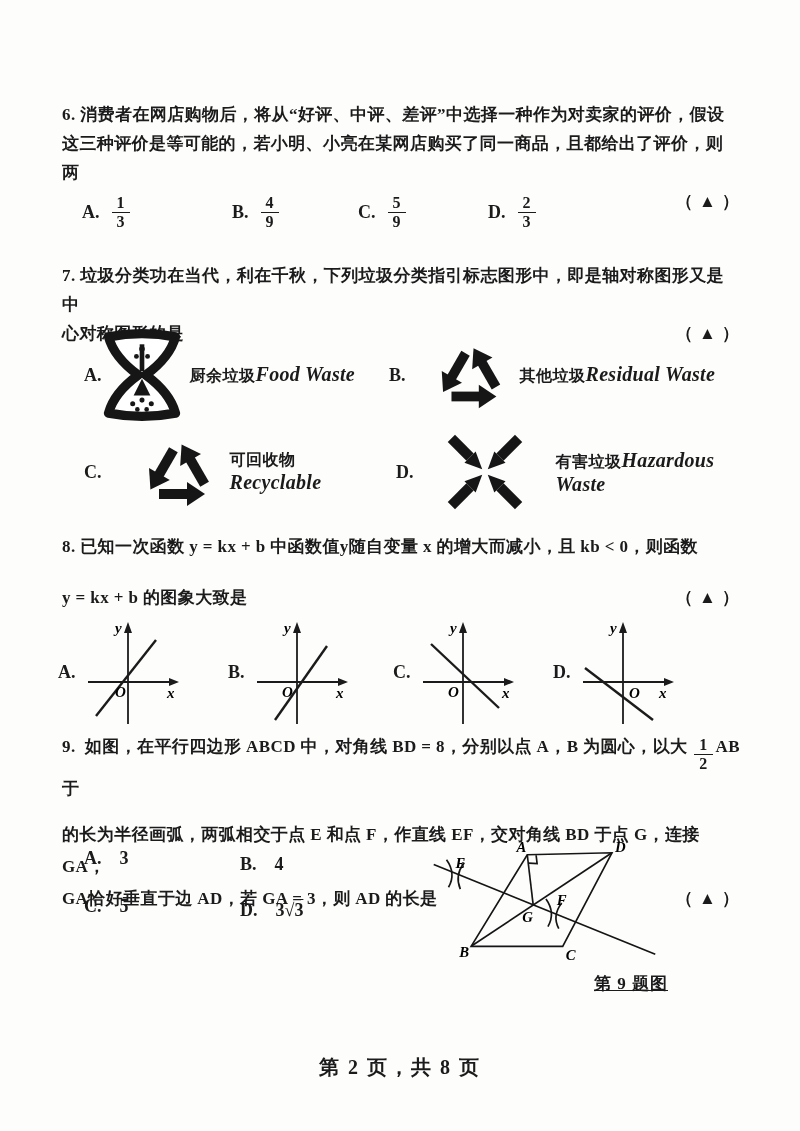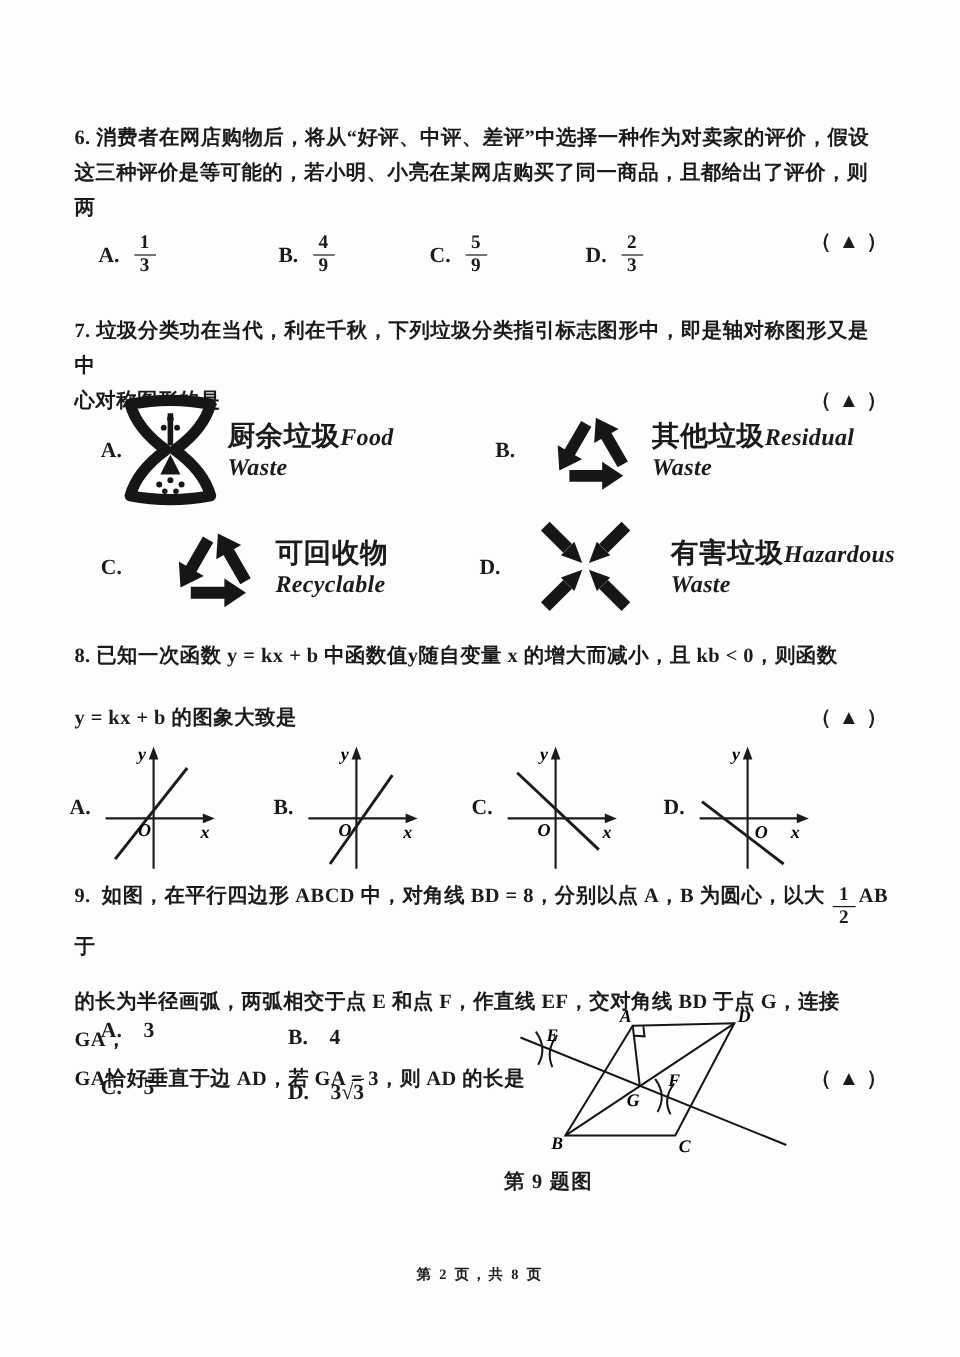--- a/index.html
+++ b/index.html
@@ -13,41 +13,41 @@
   .opt-letter{font-weight:700;font-size:18px;}
   
   .frac{display:inline-flex;flex-direction:column;align-items:center;font-size:16px;line-height:1.15;font-weight:700;}
   .frac .fn{border-bottom:1.7px solid #1b1b1b;padding:0 5px;}
   .ifrac{vertical-align:middle;margin:0 3px;transform:translateY(-2px);}
   
   .optrow{position:absolute;left:62px;width:678px;height:60px;}
   .optrow .oi{position:absolute;display:flex;align-items:center;gap:12px;}
   
   .icon-row{position:absolute;left:62px;width:700px;display:flex;align-items:center;}
-  .icon-row .cn{font-family:"Liberation Sans","DejaVu Sans",sans-serif;font-weight:700;font-size:23px;letter-spacing:.5px;}
+  .icon-row .cn{font-family:"Liberation Sans","DejaVu Sans",sans-serif;font-weight:700;font-size:16px;letter-spacing:.5px;}
   .icon-row .en{font-weight:700;font-style:italic;font-size:20px;letter-spacing:.3px;text-align:right;}
   .icon{flex:none;}
   .icon line{stroke:#161616;}
   
   .graphs{position:absolute;left:58px;top:616px;width:700px;display:flex;}
   .g-cell{display:flex;align-items:center;}
   .g-cell svg{margin-left:4px;}
   .axes line{stroke:#1b1b1b;stroke-width:1.8;}
   .fline{stroke:#1b1b1b;stroke-width:2.4;}
   .ah{fill:#1b1b1b;}
   .axlbl{font-size:15px;font-style:italic;font-weight:700;font-family:"Liberation Serif",serif;}
   
   .q9b{position:absolute;left:62px;top:844px;width:678px;height:170px;}
   .q9opt{position:absolute;display:flex;align-items:baseline;gap:18px;font-weight:700;font-size:18px;}
   .ol{text-decoration:overline;}
   .fig{position:absolute;left:358px;top:-6px;width:248px;}
   .fig svg text{font-size:15px;font-weight:700;font-style:italic;font-family:"Liberation Serif",serif;}
   .fig .fl{stroke:#151515;stroke-width:1.7;fill:none;}
-  .caption{text-align:left;font-weight:600;font-size:17px;margin-top:2px;letter-spacing:1px;}
-  .footer{position:absolute;left:0;top:1054px;width:800px;text-align:center;font-size:12px;font-weight:600;letter-spacing:2px;}
+  .caption{text-align:right;font-weight:600;font-size:17px;margin-top:2px;letter-spacing:1px;text-decoration:underline;}
+  .footer{position:absolute;left:0;top:1054px;width:800px;text-align:center;font-size:20px;font-weight:600;letter-spacing:2px;}
 </style>
 </head>
 <body>
 
 <div class="page">
 
   <div class="q" style="top:100px">
     <div class="tl"><span class="seg"><span>6. 消费者在网店购物后，将从“好评、中评、差评”中选择一种作为对卖家的评价，假设</span></span></div>
     <div class="tl"><span class="seg"><span>这三种评价是等可能的，若小明、小亮在某网店购买了同一商品，且都给出了评价，则两</span></span></div>
     <div class="tl">

